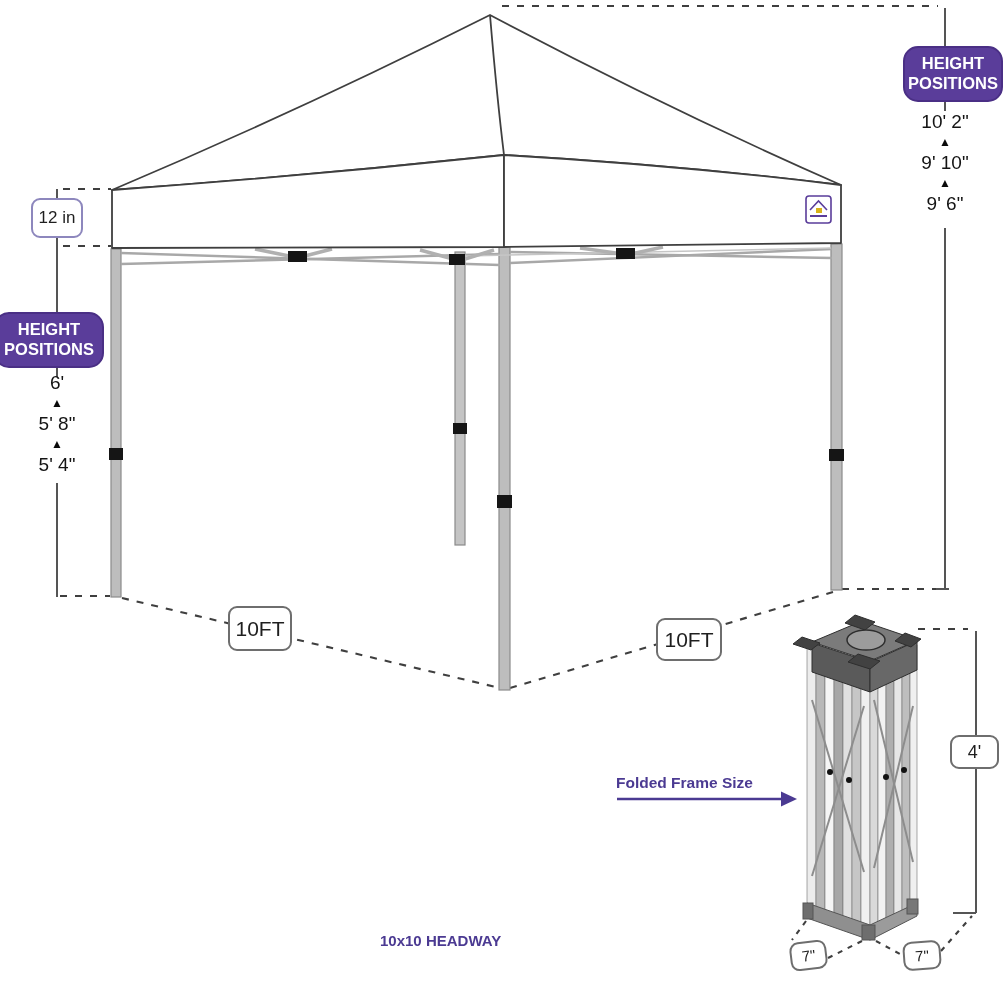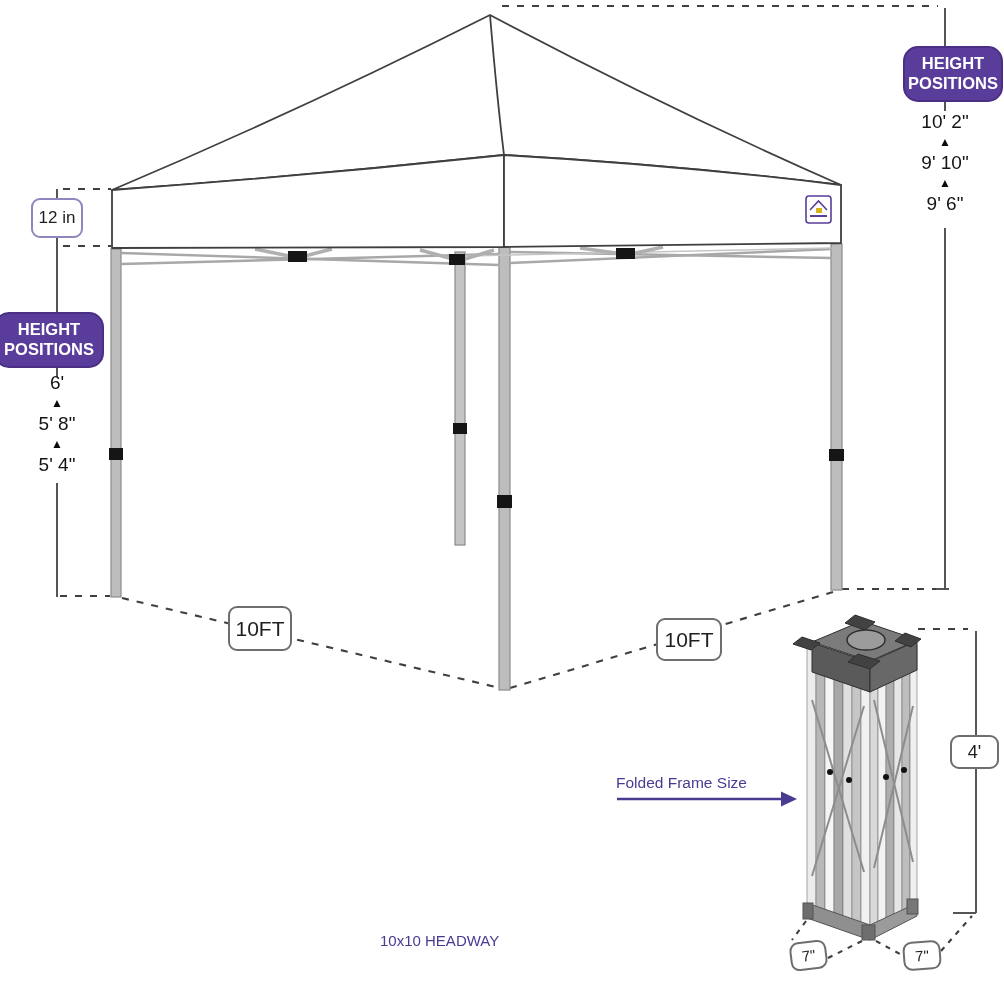--- a/index.html
+++ b/index.html
@@ -17,21 +17,21 @@
   .badge{
     position:absolute;display:flex;align-items:center;justify-content:center;text-align:center;
     background:#5a3d9a;border:2px solid #4a2f85;border-radius:15px;color:#ffffff;
     font-weight:bold;font-size:16.5px;line-height:1.2;box-sizing:border-box;padding:6px 4px;
   }
   .vstack{
     position:absolute;display:flex;flex-direction:column;align-items:center;
   }
   .vstack .hval{font-size:19px;color:#141414;line-height:1.15;white-space:nowrap;}
   .vstack .arr{font-size:12px;color:#0a0a0a;line-height:1.1;margin:3px 0;}
-  .purple-text{position:absolute;color:#4b3a92;font-weight:normal;white-space:nowrap;}
+  .purple-text{position:absolute;color:#4b3a92;font-weight:bold;white-space:nowrap;}
 </style>
 </head>
 <body>
 
 <div class="stage">
 
   <svg width="1004" height="983" viewBox="0 0 1004 983">
 
     <g stroke="#3f3f3f" stroke-width="2.1" stroke-dasharray="7 8" fill="none">
       <line x1="502" y1="6" x2="938" y2="6"></line>

